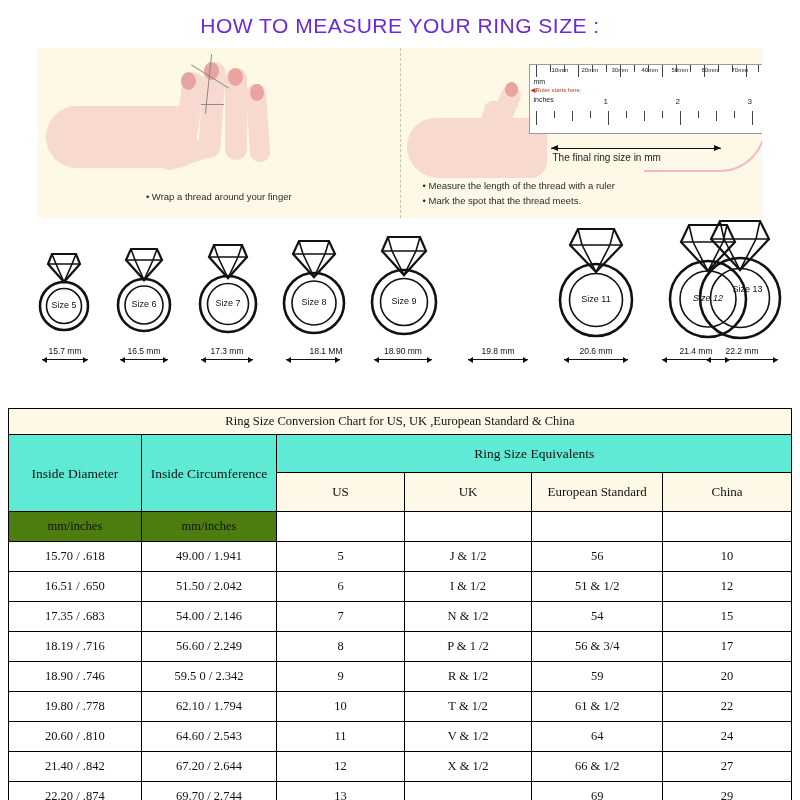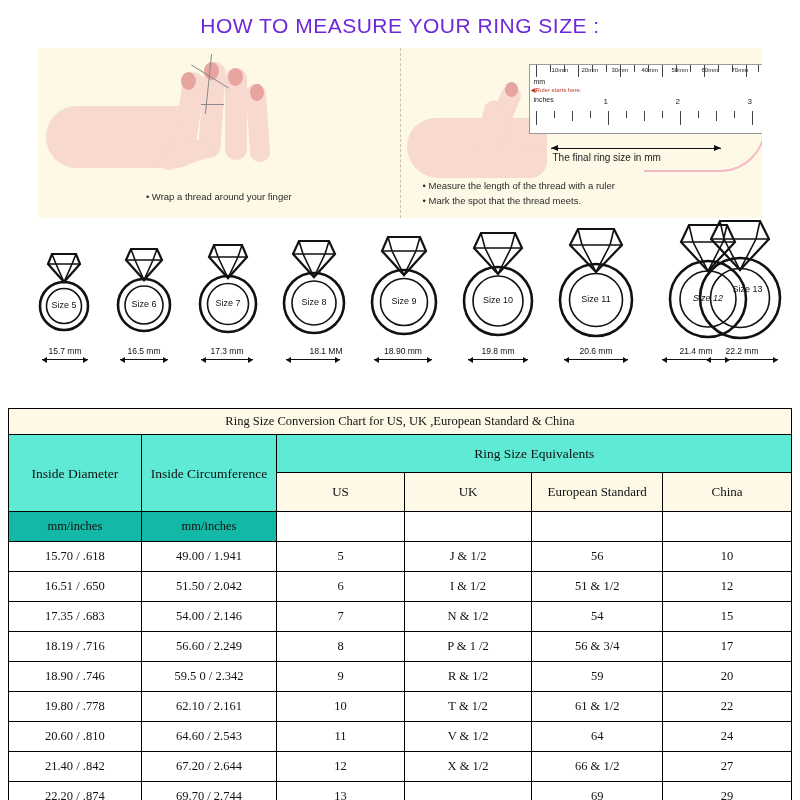--- a/index.html
+++ b/index.html
@@ -270,21 +270,21 @@
   table.conv tr.head-sub td {
     background: #fdf9e6;
     font-size: 13px;
     padding: 11px 4px;
   }
   table.conv tbody td {
     background: #ffffff;
     padding: 7px 2px;
     font-size: 12.5px;
   }
-  table.conv tbody td.shade { background: #14b8a6; }
+  table.conv tbody td.shade { background: #4d7c0f; }
 </style>
 </head>
 <body>
 
 <div class="page">
 
   <div class="title">HOW TO MEASURE YOUR RING SIZE :</div>
 
   <div class="panels">
 
@@ -421,29 +421,20 @@
     <div class="ring-item" style="left:350px; width:88px;">
       <svg class="ring-svg" width="88" height="112" viewBox="0 0 88 112">
         <path d="M28 7 H60 L66 21 L44 45 L22 21 Z" fill="none" stroke="#111" stroke-width="2.2"></path>
         <path d="M28 7 L32 21 H56 L60 7 M22 21 H66 M32 21 L44 45 L56 21" fill="none" stroke="#111" stroke-width="1.6"></path>
         <circle cx="44" cy="72" r="32" fill="none" stroke="#111" stroke-width="2.6"></circle>
         <circle cx="44" cy="72" r="23.5" fill="none" stroke="#111" stroke-width="1.6"></circle>
       </svg>
       <div class="ring-label" style="top:66px;">Size 9</div>
     </div>
 
-    <div class="ring-item" style="left:442px; width:92px;">
-      <svg class="ring-svg" width="92" height="115" viewBox="0 0 92 115">
-        <path d="M29 6 H63 L70 21 L46 47 L22 21 Z" fill="none" stroke="#111" stroke-width="2.2"></path>
-        <path d="M29 6 L33 21 H59 L63 6 M22 21 H70 M33 21 L46 47 L59 21" fill="none" stroke="#111" stroke-width="1.6"></path>
-        <circle cx="46" cy="74" r="34" fill="none" stroke="#111" stroke-width="2.6"></circle>
-        <circle cx="46" cy="74" r="25" fill="none" stroke="#111" stroke-width="1.6"></circle>
-      </svg>
-      <div class="ring-label" style="top:68px;">Size 10</div>
-    </div>
 
     <div class="ring-item" style="left:538px; width:96px;">
       <svg class="ring-svg" width="96" height="118" viewBox="0 0 96 118">
         <path d="M30 5 H66 L74 21 L48 48 L22 21 Z" fill="none" stroke="#111" stroke-width="2.2"></path>
         <path d="M30 5 L34 21 H62 L66 5 M22 21 H74 M34 21 L48 48 L62 21" fill="none" stroke="#111" stroke-width="1.6"></path>
         <circle cx="48" cy="76" r="36" fill="none" stroke="#111" stroke-width="2.6"></circle>
         <circle cx="48" cy="76" r="26.5" fill="none" stroke="#111" stroke-width="1.6"></circle>
       </svg>
       <div class="ring-label" style="top:70px;">Size 11</div>
     </div>
@@ -559,21 +550,21 @@
       <tr>
         <td>18.90 / .746</td>
         <td>59.5 0 / 2.342</td>
         <td>9</td>
         <td>R &amp; 1/2</td>
         <td>59</td>
         <td>20</td>
       </tr>
       <tr>
         <td>19.80 / .778</td>
-        <td>62.10 / 2.161</td>
+        <td>62.10 / 1.794</td>
         <td>10</td>
         <td>T &amp; 1/2</td>
         <td>61 &amp; 1/2</td>
         <td>22</td>
       </tr>
       <tr>
         <td>20.60 / .810</td>
         <td>64.60 / 2.543</td>
         <td>11</td>
         <td>V &amp; 1/2</td>

